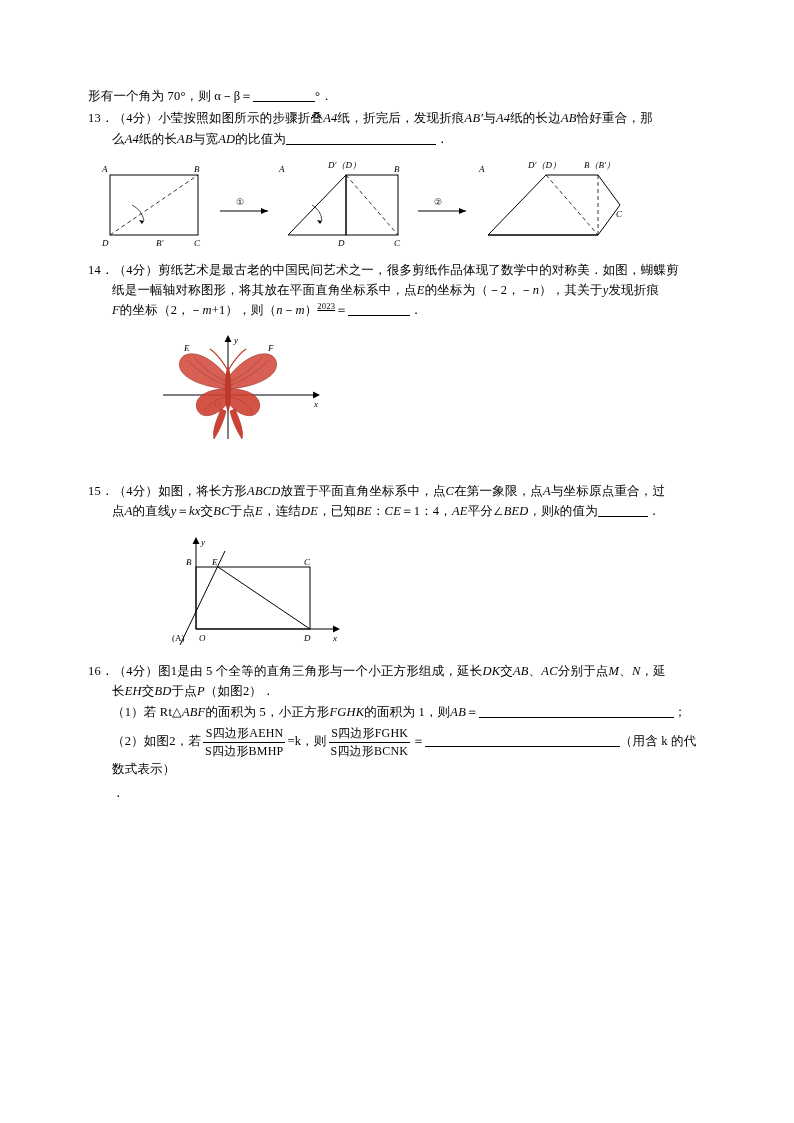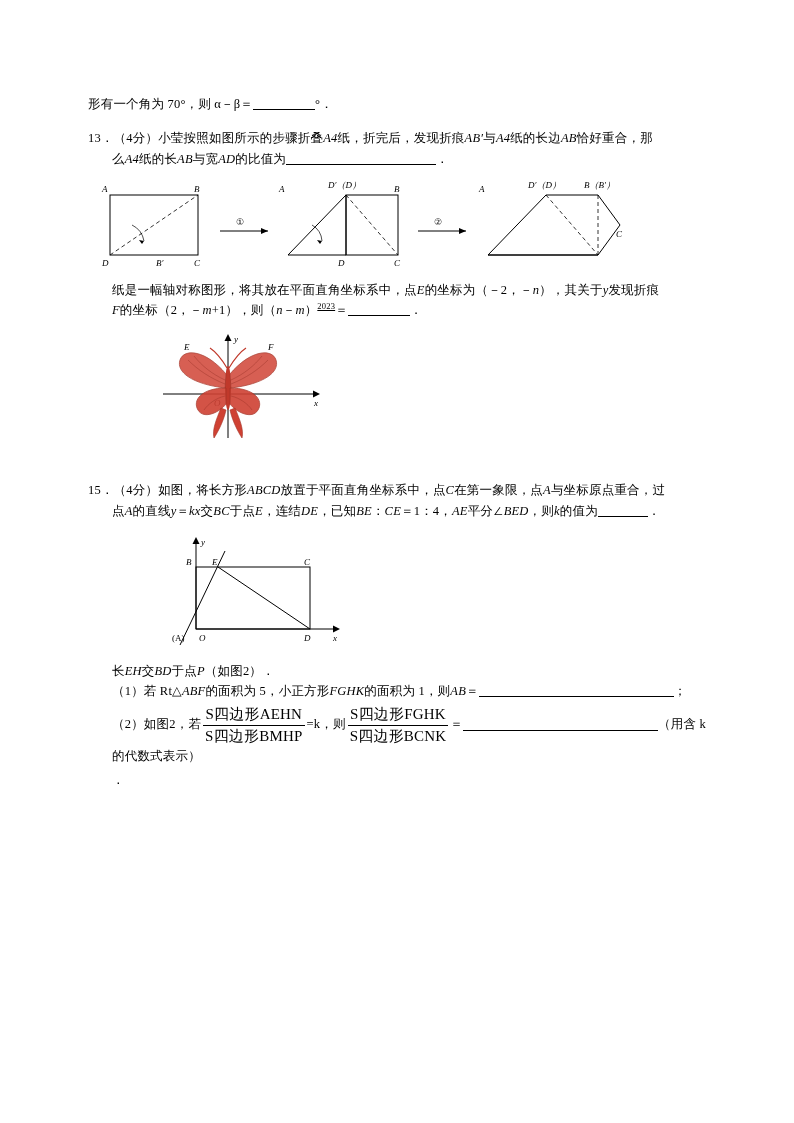--- a/index.html
+++ b/index.html
@@ -17,21 +17,21 @@
   }
   .page {
     position: absolute;
     left: 0; top: 0;
     width: 794px;
     height: 1123px;
   }
   .content {
     position: absolute;
     left: 88px;
-    top: 94px;
+    top: 86px;
     width: 620px;
   }
   .qline {
     font-size: 12.5px;
     line-height: 1.62;
     letter-spacing: 0.2px;
   }
   .q-block {
     margin-bottom: 2px;
   }
@@ -78,22 +78,22 @@
     height: 12px;
     vertical-align: -2px;
   }
   .fig {
     position: relative;
     margin: 6px 0 4px 0;
   }
   .frac {
     display: inline-block;
     vertical-align: middle;
-    text-align: center;
-    font-size: 15px;
+    text-align: right;
+    font-size: 12px;
     line-height: 1.25;
     margin: 0 2px;
   }
   .frac .num {
     display: block;
     border-bottom: 1px solid #000;
     padding: 0 2px 1px 2px;
     white-space: nowrap;
   }
   .frac .den {
@@ -110,21 +110,21 @@
 
 <div class="page">
   <div class="content">
 
     <div class="q-block">
       <div class="qline">
         <span>形有一个角为 70°，则 α－β＝</span><span class="blank-s"></span><span>°．</span>
       </div>
     </div>
 
-    <div class="q-block" style="margin-top:14px;">
+    <div class="q-block" style="margin-top:2px;">
       <div class="qline">
         <span class="qnum">13．（4分）</span><span>小莹按照如图所示的步骤折叠</span><span class="it">A4</span><span>纸，折完后，发现折痕</span><span class="it">AB′</span><span>与</span><span class="it">A4</span><span>纸的长边</span><span class="it">AB</span><span>恰好重合，那</span>
       </div>
       <div class="qline indent">
         <span>么</span><span class="it">A4</span><span>纸的长</span><span class="it">AB</span><span>与宽</span><span class="it">AD</span><span>的比值为</span><span class="blank-l"></span><span>．</span>
       </div>
 
       <div class="fig">
         <svg width="620" height="95" viewBox="0 0 620 95">
 
@@ -163,20 +163,23 @@
           <line x1="400" y1="80" x2="510" y2="80" stroke="#000" stroke-width="1"></line>
           <text x="391" y="17" font-size="9" font-style="italic">A</text>
           <text x="440" y="13" font-size="9" font-style="italic">D′（D）</text>
           <text x="496" y="13" font-size="9" font-style="italic">B（B′）</text>
           <text x="528" y="62" font-size="9" font-style="italic">C</text>
         </svg>
       </div>
     </div>
 
     <div class="q-block" style="margin-top:6px;">
+      <div class="qline">
+        <span class="qnum">14．（4分）</span><span>剪纸艺术是最古老的中国民间艺术之一，很多剪纸作品体现了数学中的对称美．如图，蝴蝶剪</span>
+      </div>
       <div class="qline indent">
         <span>纸是一幅轴对称图形，将其放在平面直角坐标系中，点</span><span class="it">E</span><span>的坐标为（－2，－</span><span class="it">n</span><span>），其关于</span><span class="it">y</span><span>发现折痕</span>
       </div>
       <div class="qline indent">
         <span class="it">F</span><span>的坐标（2，－</span><span class="it">m</span><span>+1），则（</span><span class="it">n</span><span>－</span><span class="it">m</span><span>）</span><span class="sup">2023</span><span>＝</span><span class="blank-s"></span><span>．</span>
       </div>
 
       <div class="fig">
         <svg width="620" height="130" viewBox="0 0 620 130">
 
@@ -245,20 +248,23 @@
           <text x="216" y="114" font-size="9" font-style="italic">D</text>
 
           <line x1="92" y1="118" x2="137" y2="24" stroke="#000" stroke-width="1"></line>
 
           <line x1="130" y1="40" x2="222" y2="102" stroke="#000" stroke-width="1"></line>
         </svg>
       </div>
     </div>
 
     <div class="q-block" style="margin-top:10px;">
+      <div class="qline">
+        <span class="qnum">16．（4分）</span><span>图1是由 5 个全等的直角三角形与一个小正方形组成，延长</span><span class="it">DK</span><span>交</span><span class="it">AB</span><span>、</span><span class="it">AC</span><span>分别于点</span><span class="it">M</span><span>、</span><span class="it">N</span><span>，延</span>
+      </div>
       <div class="qline indent">
         <span>长</span><span class="it">EH</span><span>交</span><span class="it">BD</span><span>于点</span><span class="it">P</span><span>（如图2）．</span>
       </div>
       <div class="qline indent">
         <span>（1）若 Rt△</span><span class="it">ABF</span><span>的面积为 5，小正方形</span><span class="it">FGHK</span><span>的面积为 1，则</span><span class="it">AB</span><span>＝</span><span class="blank-xl"></span><span>；</span>
       </div>
       <div class="qline indent" style="margin-top:4px;">
         <span>（2）如图2，若</span><span class="frac"><span class="num">S四边形AEHN</span><span class="den">S四边形BMHP</span></span><span>=k，则</span><span class="frac"><span class="num">S四边形FGHK</span><span class="den">S四边形BCNK</span></span><span>＝</span><span class="blank-xl"></span><span>（用含 k 的代数式表示）</span>
       </div>
       <div class="qline indent" style="margin-top:4px;">

